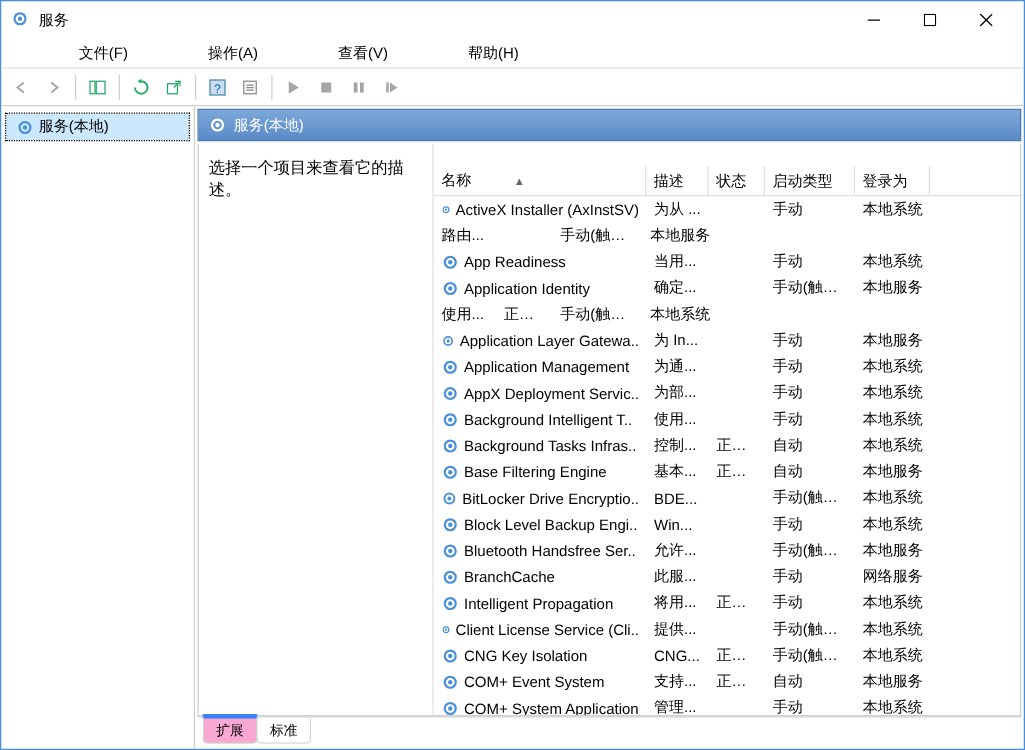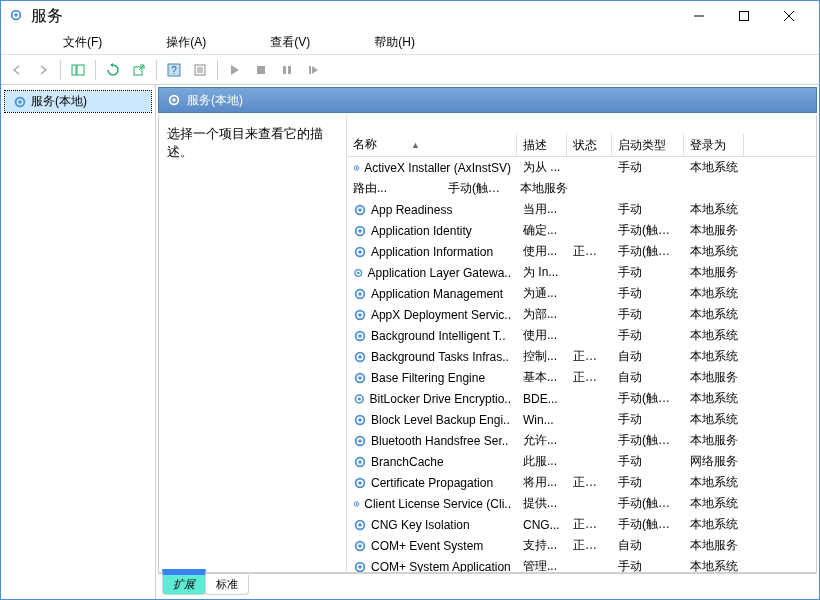--- a/index.html
+++ b/index.html
@@ -1,20 +1,20 @@
 <!DOCTYPE html>
 <html><head>
 <meta charset="utf-8">
 <style>
 * { box-sizing: border-box; margin: 0; padding: 0; }
 body { font-family: "Microsoft YaHei", "Segoe UI", sans-serif; font-size: 12px; background: #fff; overflow: hidden; }
 .window { width: 820px; height: 600px; border: 1px solid #4a90d9; background: #fff; display: flex; flex-direction: column; }
 .titlebar { height: 30px; display: flex; align-items: center; padding: 0 8px; }
 .titlebar .icon { width: 16px; height: 16px; margin-right: 6px; }
-.titlebar .title { flex: 1; font-size: 16px; color: #000; }
+.titlebar .title { flex: 1; font-size: 12px; color: #000; }
 .winbtn { width: 45px; height: 29px; display: flex; align-items: center; justify-content: center; color: #000; }
 .menubar { height: 24px; display: flex; align-items: center; padding: 0 8px; gap: 4px; border-bottom: 1px solid #e0e0e0; }
 .menubar span { padding: 2px 6px; cursor: default; margin-left: 48px; }
 .toolbar { height: 30px; display: flex; align-items: center; padding: 0 4px; gap: 2px; border-bottom: 1px solid #d0d0d0; }
 .tbtn { width: 24px; height: 24px; display: flex; align-items: center; justify-content: center; border: 1px solid transparent; }
 .tbtn.disabled { opacity: 0.35; }
 .tsep { width: 1px; height: 20px; background: #d0d0d0; margin: 0 3px; }
 .body { flex: 1; display: flex; min-height: 0; }
 .left { width: 155px; border-right: 1px solid #d0d0d0; padding: 4px 0; }
 .left .node { display: flex; align-items: center; padding: 2px 8px; gap: 4px; background: #cce8ff; outline: 1px dotted #000; margin: 2px 4px; }
@@ -30,21 +30,21 @@
 .row > div { padding: 0 6px; overflow: hidden; white-space: nowrap; text-overflow: ellipsis; font-size: 12px; }
 .c-name { width: 170px; display: flex; align-items: center; gap: 4px; }
 .c-desc { width: 50px; }
 .c-stat { width: 45px; }
 .c-start { width: 72px; }
 .c-logon { width: 60px; }
 .sortarrow { margin-left: 30px; font-size: 9px; color: #666; }
 .tabs { height: 22px; display: flex; align-items: flex-end; padding: 0 4px; margin: 0 2px 4px; position: relative; }
 .tabs::before { content: ""; position: absolute; top: 0; left: 0; right: 0; height: 1px; background: #d0d0d0; }
 .tab { padding: 2px 10px; border: 1px solid #d0d0d0; border-top: none; border-radius: 0 0 4px 4px; background: #fff; font-size: 11px; margin-right: -1px; position: relative; }
-.tab.active { background: #5eead4; z-index: 1; border-top: 6px solid #3b82f6; margin-top: -1px; font-style: italic; }
+.tab.active { background: #f9a8d4; z-index: 1; border-top: 4px solid #3b82f6; margin-top: -1px; }
 .gear { width: 14px; height: 14px; }
 svg { display: block; }
 </style>
 </head>
 <body>
 
 <div class="window">
 
   <div class="titlebar">
     <span class="icon">
@@ -227,27 +227,20 @@
                     <circle cx="8" cy="8" r="2" fill="#4a90d9"></circle>
                   </svg>
                   <span>Application Identity</span>
                 </div>
                 <div class="c-desc">确定...</div>
                 <div class="c-stat"></div>
                 <div class="c-start">手动(触发...</div>
                 <div class="c-logon">本地服务</div>
               </div>
               <div class="row">
-                <div class="c-name">
-                  <svg class="gear" viewBox="0 0 16 16">
-                    <circle cx="8" cy="8" r="5" fill="none" stroke="#4a90d9" stroke-width="2"></circle>
-                    <circle cx="8" cy="8" r="2" fill="#4a90d9"></circle>
-                  </svg>
-                  <span>Application Information</span>
-                </div>
                 <div class="c-desc">使用...</div>
                 <div class="c-stat">正在...</div>
                 <div class="c-start">手动(触发...</div>
                 <div class="c-logon">本地系统</div>
               </div>
               <div class="row">
                 <div class="c-name">
                   <svg class="gear" viewBox="0 0 16 16">
                     <circle cx="8" cy="8" r="5" fill="none" stroke="#4a90d9" stroke-width="2"></circle>
                     <circle cx="8" cy="8" r="2" fill="#4a90d9"></circle>
@@ -375,21 +368,21 @@
                 <div class="c-stat"></div>
                 <div class="c-start">手动</div>
                 <div class="c-logon">网络服务</div>
               </div>
               <div class="row">
                 <div class="c-name">
                   <svg class="gear" viewBox="0 0 16 16">
                     <circle cx="8" cy="8" r="5" fill="none" stroke="#4a90d9" stroke-width="2"></circle>
                     <circle cx="8" cy="8" r="2" fill="#4a90d9"></circle>
                   </svg>
-                  <span>Certificate Propagation</span>
+                  <span>Intelligent Propagation</span>
                 </div>
                 <div class="c-desc">将用...</div>
                 <div class="c-stat">正在...</div>
                 <div class="c-start">手动</div>
                 <div class="c-logon">本地系统</div>
               </div>
               <div class="row">
                 <div class="c-name">
                   <svg class="gear" viewBox="0 0 16 16">
                     <circle cx="8" cy="8" r="5" fill="none" stroke="#4a90d9" stroke-width="2"></circle>

